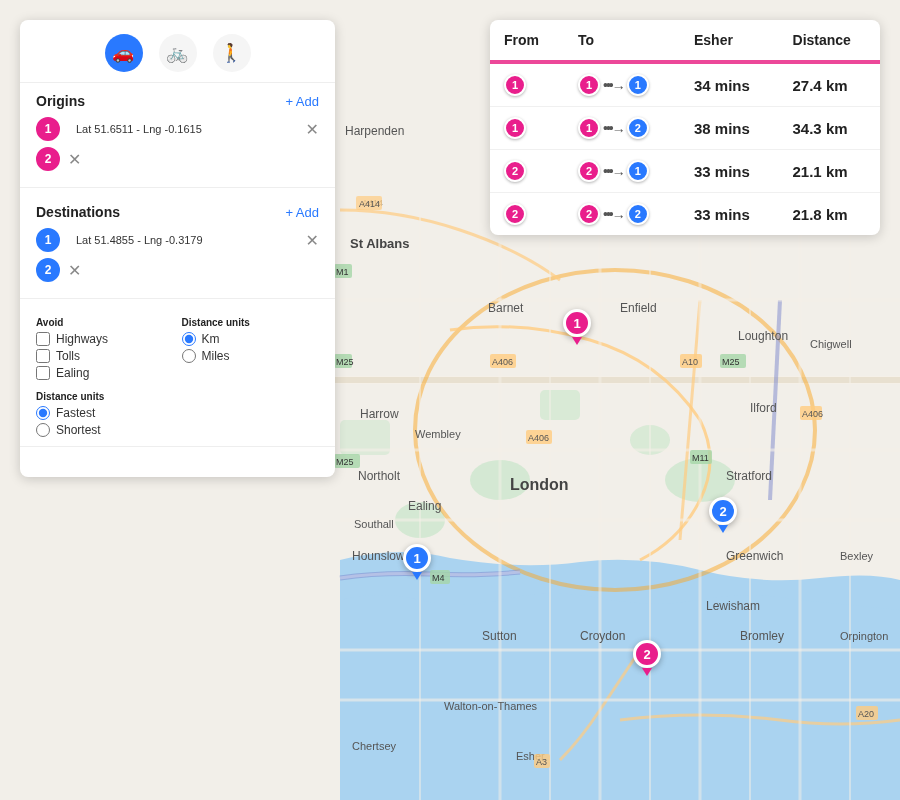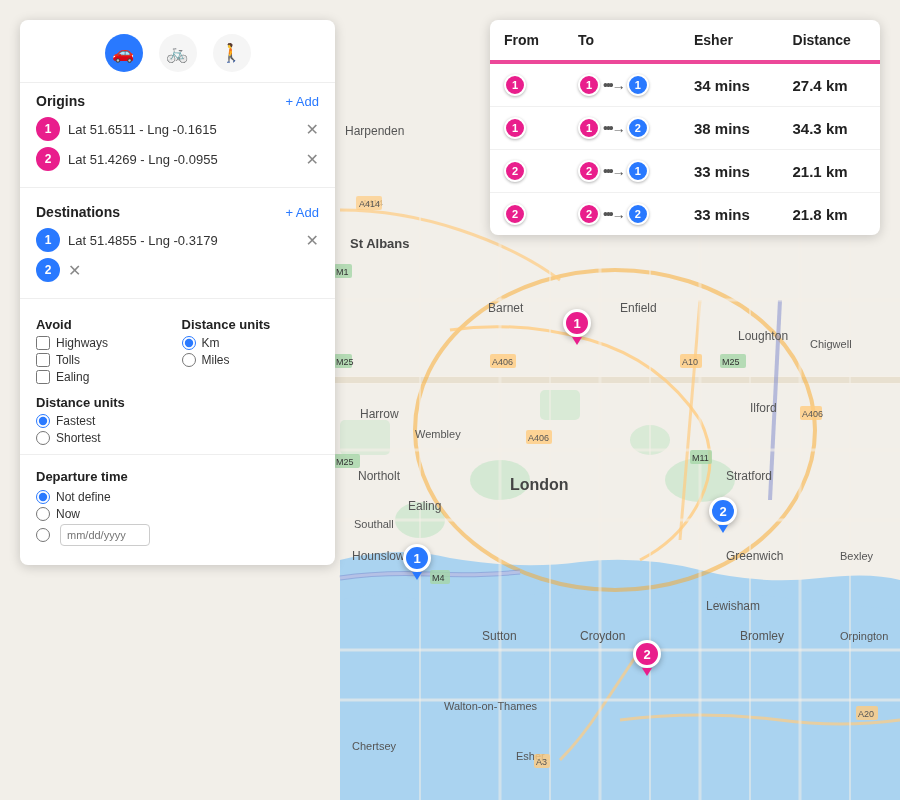--- a/index.html
+++ b/index.html
@@ -66,31 +66,31 @@
       display: flex; align-items: center; gap: 8px;
       margin-bottom: 6px;
     }
     .loc-badge {
       width: 24px; height: 24px; border-radius: 50%;
       display: flex; align-items: center; justify-content: center;
       font-size: 12px; font-weight: 700; color: white; flex-shrink: 0;
     }
     .loc-badge.pink { background: #e91e8c; border: 2px solid #e91e8c; }
     .loc-badge.blue { background: #2979ff; border: 2px solid #2979ff; }
-    .loc-text { flex: 1; font-size: 13px; color: #333; }
+    .loc-text { flex: 1; font-size: 11px; color: #333; margin-left: 8px; }
     .close-btn { font-size: 16px; color: #888; cursor: pointer; background: none; border: none; }
 
     .divider { height: 1px; background: #eee; margin: 6px 0; }
 
     
     .options-section { padding: 8px 16px 0; }
     .options-title { font-weight: 700; font-size: 14px; color: #222; margin-bottom: 8px; }
 
     .options-grid { display: grid; grid-template-columns: 1fr 1fr; gap: 4px 8px; }
-    .opt-group-title { font-size: 13px; font-weight: 700; color: #222; margin-bottom: 4px; margin-top: 4px; }
+    .opt-group-title { font-size: 10px; font-weight: 700; color: #222; margin-bottom: 4px; margin-top: 4px; }
 
     .checkbox-row { display: flex; align-items: center; gap: 6px; margin-bottom: 3px; }
     .checkbox-row input[type="checkbox"] { width: 14px; height: 14px; accent-color: #333; }
     .checkbox-row label { font-size: 12px; color: #333; }
 
     .radio-row { display: flex; align-items: center; gap: 6px; margin-bottom: 3px; }
     .radio-row input[type="radio"] { width: 14px; height: 14px; accent-color: #2979ff; }
     .radio-row label { font-size: 12px; color: #333; }
 
     .opt-col { }
@@ -329,21 +329,20 @@
       <span class="section-title">Origins</span>
       <button class="add-btn">+ Add</button>
     </div>
     <div class="location-row">
       <div class="loc-badge pink">1</div>
       <span class="loc-text">Lat 51.6511 - Lng -0.1615</span>
       <button class="close-btn">✕</button>
     </div>
     <div class="location-row">
       <div class="loc-badge pink">2</div>
-      <span class="loc-text">Lat 51.4269 - Lng -0.0955</span>
       <button class="close-btn">✕</button>
     </div>
   </div>
 
   <div class="divider"></div>
 
   <div class="section">
     <div class="section-header">
       <span class="section-title">Destinations</span>
       <button class="add-btn">+ Add</button>
@@ -403,35 +402,20 @@
           <input type="radio" id="shortest" name="routetype" style="">
           <label for="shortest">Shortest</label>
         </div>
       </div>
     </div>
   </div>
 
   <div class="divider"></div>
 
   <div class="departure-language">
-    <div class="dep-col">
-      <div class="dep-lang-title">Departure time</div>
-      <div class="radio-row">
-        <input type="radio" id="notdefine" name="deptime" checked="" style="">
-        <label for="notdefine">Not define</label>
-      </div>
-      <div class="radio-row">
-        <input type="radio" id="dtnow" name="deptime" style="">
-        <label for="dtnow">Now</label>
-      </div>
-      <div class="radio-row">
-        <input type="radio" id="dtcustom" name="deptime" style="">
-        <input type="text" class="date-input" style="width: 90px; margin-left: 4px;" placeholder="mm/dd/yyyy">
-      </div>
-    </div>
   </div>
 </div>
 
 <div id="results-panel">
   <table class="results-table">
     <thead>
       <tr>
         <th>From</th>
         <th>To</th>
         <th>Esher</th>

